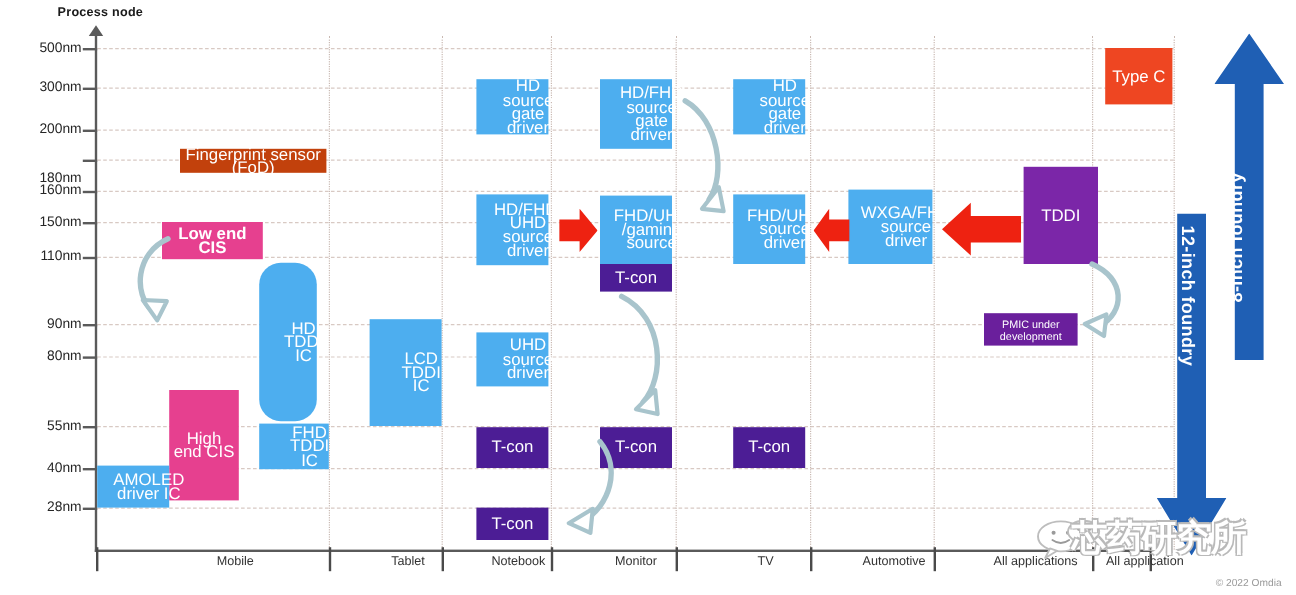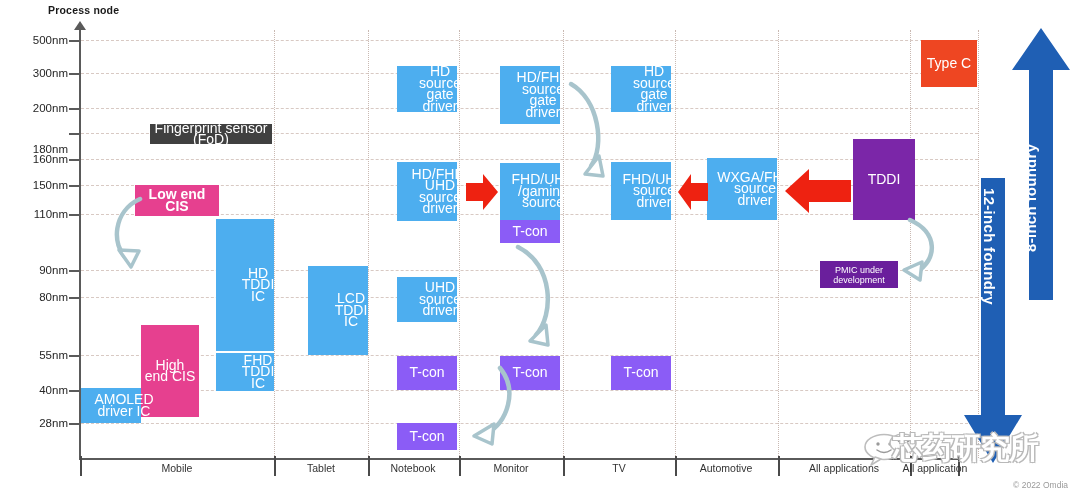--- a/index.html
+++ b/index.html
@@ -40,37 +40,37 @@
 
   
   .colsep{
     position:absolute;top:30px;height:428px;width:0;border-left:1px dotted #c9b9b2;
   }
   .colsep-solid{
     position:absolute;top:456px;height:20px;width:0;border-left:2px solid #4a4a4a;
   }
   .collabel{
     position:absolute;top:462px;font-size:10.5px;color:#333;text-align:center;
-    transform:translateX(-50%);white-space:nowrap;
+    transform:translateX(-50%);white-space:nowrap;margin-left:19px;
   }
 
   
   .box{
     position:absolute;
     display:flex;align-items:center;justify-content:center;
     text-align:center;color:#ffffff;
     font-size:14px;line-height:11.5px;
     padding:1px 2px;box-sizing:border-box;
     white-space:pre-line;
   }
   .box.blue{background:#4daeef;padding-left:28px;}
   .box.pink{background:#e6408f;}
   .box.green{background:#6eb martin;}
-  .box.green{background:#8b5cf6;}
-  .box.orange{background:#404040;}
+  .box.green{background:#4c1d95;}
+  .box.orange{background:#c2410c;}
   .box.purple{background:#7b26a8;}
   .box.red{background:#ee4622;}
   .box.purple-dark{background:#6a1f9c;}
 
   
   .red-arrow{position:absolute;}
   .red-arrow svg{display:block;}
 
   
   .curve{position:absolute;}
@@ -192,21 +192,21 @@
   <div class="box orange" style="left:150px;top:124px;width:122px;height:20px;">Fingerprint sensor (FoD)</div>
 
   <div class="box pink" style="left:135px;top:185px;width:84px;height:31px;font-weight:bold;">Low end CIS</div>
 
 
   <div class="box pink" style="left:141px;top:325px;width:58px;height:92px;">High end CIS</div>
 
   <div class="box blue" style="left:81px;top:388px;width:60px;height:35px;">AMOLED
 driver IC</div>
 
-  <div class="box blue" style="left:216px;top:219px;width:58px;height:132px;">HD TDDI
+  <div class="box blue" style="left:216px;top:219px;width:48px;height:132px;border-radius:18px;">HD TDDI
 IC</div>
 
   <div class="box blue" style="left:216px;top:353px;width:58px;height:38px;">FHD TDDI
 IC</div>
 
   <div class="box blue" style="left:308px;top:266px;width:60px;height:89px;">LCD TDDI
 IC</div>
 
   <div class="box blue" style="left:397px;top:66px;width:60px;height:46px;">HD source
 gate

